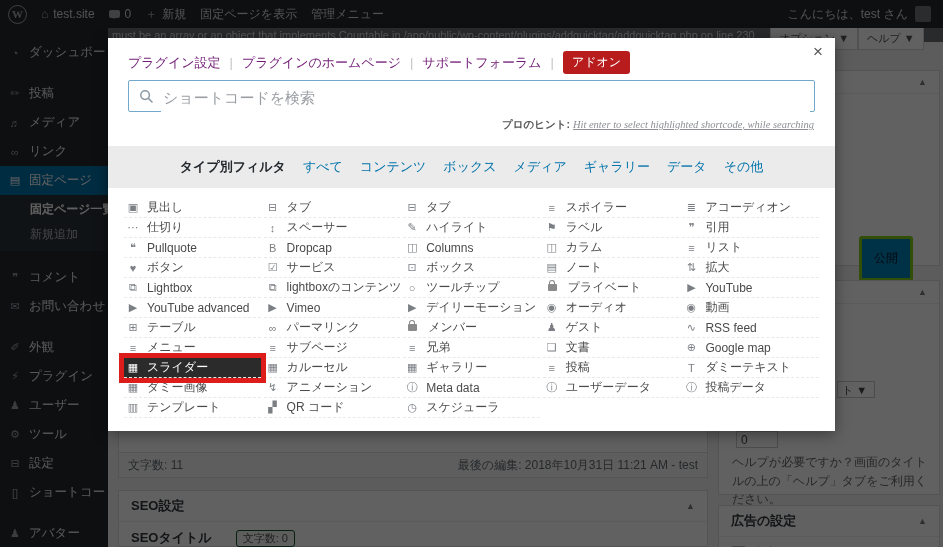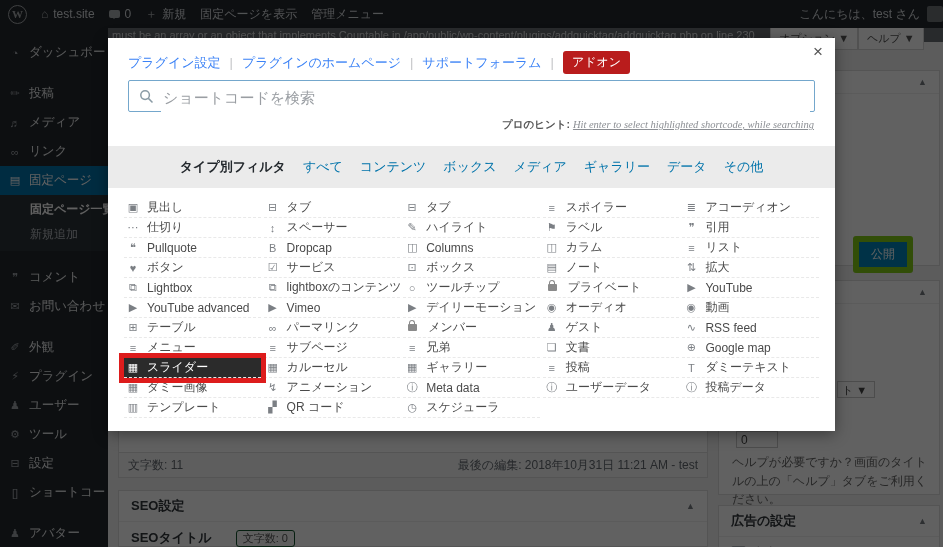--- a/index.html
+++ b/index.html
@@ -9,21 +9,21 @@
   
   .admin-bar{position:absolute;left:0;top:0;width:943px;height:28px;background:#23282d;color:#d5d9dd;
     font-size:12px;display:flex;align-items:center;z-index:1;}
   .ab-left{display:flex;align-items:center;gap:14px;padding-left:8px;flex:1;}
   .ab-item{display:flex;align-items:center;gap:5px;white-space:nowrap;cursor:pointer;}
   .wp-logo{width:17px;height:17px;border:1.6px solid #a7aaad;border-radius:50%;display:flex;align-items:center;
     justify-content:center;font-family:"Liberation Serif","DejaVu Serif",serif;font-size:11px;color:#a7aaad;font-weight:bold;}
   .ab-ico{color:#a7aaad;font-size:12px;}
   .bubble{display:inline-block;width:11px;height:8px;background:#a7aaad;border-radius:2px;position:relative;}
   .bubble::after{content:"";position:absolute;left:2px;bottom:-4px;border:3px solid transparent;border-top-color:#a7aaad;}
-  .ab-right{display:flex;align-items:center;gap:7px;white-space:nowrap;}
+  .ab-right{display:flex;align-items:center;gap:7px;padding-right:12px;white-space:nowrap;}
   .avatar{width:16px;height:16px;background:#6e7378;border-radius:2px;}
 
   .warning-strip{position:absolute;left:108px;top:28px;width:835px;height:14px;background:#6b7075;color:#e3e5e7;
     font-size:11px;line-height:14px;padding-left:4px;box-sizing:border-box;white-space:nowrap;overflow:hidden;z-index:1;}
 
   
   .sidebar{position:absolute;left:0;top:28px;width:108px;bottom:0;background:#23282d;z-index:1;padding-top:10px;box-sizing:border-box;}
   .sb-item{display:flex;align-items:center;gap:7px;color:#e6e8ea;font-size:12.5px;padding:6px 8px;cursor:pointer;white-space:nowrap;}
   .sb-item .ico{width:14px;text-align:center;color:#9ca1a7;font-size:11px;flex:0 0 14px;}
   .sb-item.gap{margin-top:12px;}
@@ -39,21 +39,21 @@
     padding:3px 8px;z-index:1;white-space:nowrap;cursor:pointer;}
   .help-tab{left:858px;top:28px;}
   .screen-opts-tab{left:770px;top:28px;}
   .postbox{position:absolute;background:#fff;border:1px solid #dcdcde;box-sizing:border-box;z-index:1;}
   .postbox .pb-head{display:flex;align-items:center;justify-content:space-between;border-bottom:1px solid #eee;
     padding:6px 12px;font-size:13px;font-weight:bold;color:#32373c;}
   .pb-arrow{color:#787c82;font-size:9px;cursor:pointer;}
   .publish-box{left:718px;top:70px;width:222px;height:196px;}
   .btn{display:inline-block;font-size:12px;border-radius:3px;cursor:pointer;white-space:nowrap;}
   .btn-preview{position:absolute;left:135px;top:38px;background:#f7f7f7;border:1px solid #cccccc;color:#0073aa;padding:3px 10px;}
-  .btn-publish{position:absolute;right:26px;top:165px;background:#0085ba;border:6px solid #84cc16;color:#ffffff;padding:4px 12px;}
+  .btn-publish{position:absolute;right:26px;top:165px;background:#0085ba;border:3px solid #84cc16;color:#0f172a;padding:11px 12px;}
   .edit-frag{position:absolute;left:104px;top:60px;color:#0073aa;font-size:12px;cursor:pointer;}
   .attr-box{left:718px;top:280px;width:222px;height:215px;}
   .mini-select{position:absolute;left:118px;top:100px;width:38px;height:17px;background:#fff;border:1px solid #c7c7c7;
     font-size:11px;color:#444;line-height:17px;padding-left:4px;box-sizing:border-box;cursor:pointer;}
   .order-input{position:absolute;left:17px;top:150px;width:42px;height:17px;background:#fff;border:1px solid #c7c7c7;
     font-size:12px;color:#444;padding:0 4px;box-sizing:border-box;}
   .attr-help{position:absolute;left:13px;top:172px;width:196px;font-size:12px;color:#666;line-height:1.55;}
   .ad-box{left:718px;top:505px;width:222px;height:60px;}
   .ad-row{display:flex;align-items:center;gap:6px;padding:8px 12px;font-size:12.5px;color:#444;}
   .checkbox{width:13px;height:13px;border:1px solid #b4b9be;background:#fff;border-radius:2px;display:inline-block;}
@@ -67,21 +67,21 @@
   .seo-label{font-weight:bold;}
   .count-pill{font-size:11px;color:#555;background:#f6f7f7;border:1px solid #14532d;border-radius:3px;padding:0 6px;line-height:15px;}
 
   
   .overlay{position:absolute;inset:0;background:rgba(0,0,0,0.62);z-index:5;}
 
   
   .modal{position:absolute;left:108px;top:38px;width:727px;height:393px;background:#fff;z-index:10;
     box-shadow:0 3px 14px rgba(0,0,0,.4);}
   .m-nav{position:absolute;top:13px;left:20px;right:45px;font-size:13px;display:flex;align-items:center;gap:9px;white-space:nowrap;}
-  .m-link{color:#3b82f6;cursor:pointer;}
+  .m-link{color:#701a75;cursor:pointer;}
   .m-sep{color:#c3c4c7;}
   .addon-btn{background:#b91c1c;color:#fff;font-size:12px;padding:3px 9px;border-radius:3px;cursor:pointer;}
   .m-close{position:absolute;top:5px;right:12px;font-size:17px;color:#555;cursor:pointer;line-height:1;}
   .m-search{position:absolute;top:42px;left:20px;width:687px;height:32px;border:1px solid #74a7cc;border-radius:2px;box-sizing:border-box;}
   .m-search svg{position:absolute;left:10px;top:8px;}
   .m-search input{position:absolute;left:32px;top:1px;right:6px;height:28px;border:none;outline:none;font-size:15px;color:#444;
     font-family:Liberation Sans, sans-serif;width:calc(100% - 40px);}
   .m-search input::placeholder{color:#9a9ea3;}
   .m-tip{position:absolute;top:80px;right:21px;font-size:10.5px;color:#8c8f94;}
   .m-tip b{color:#555;font-style:normal;}

